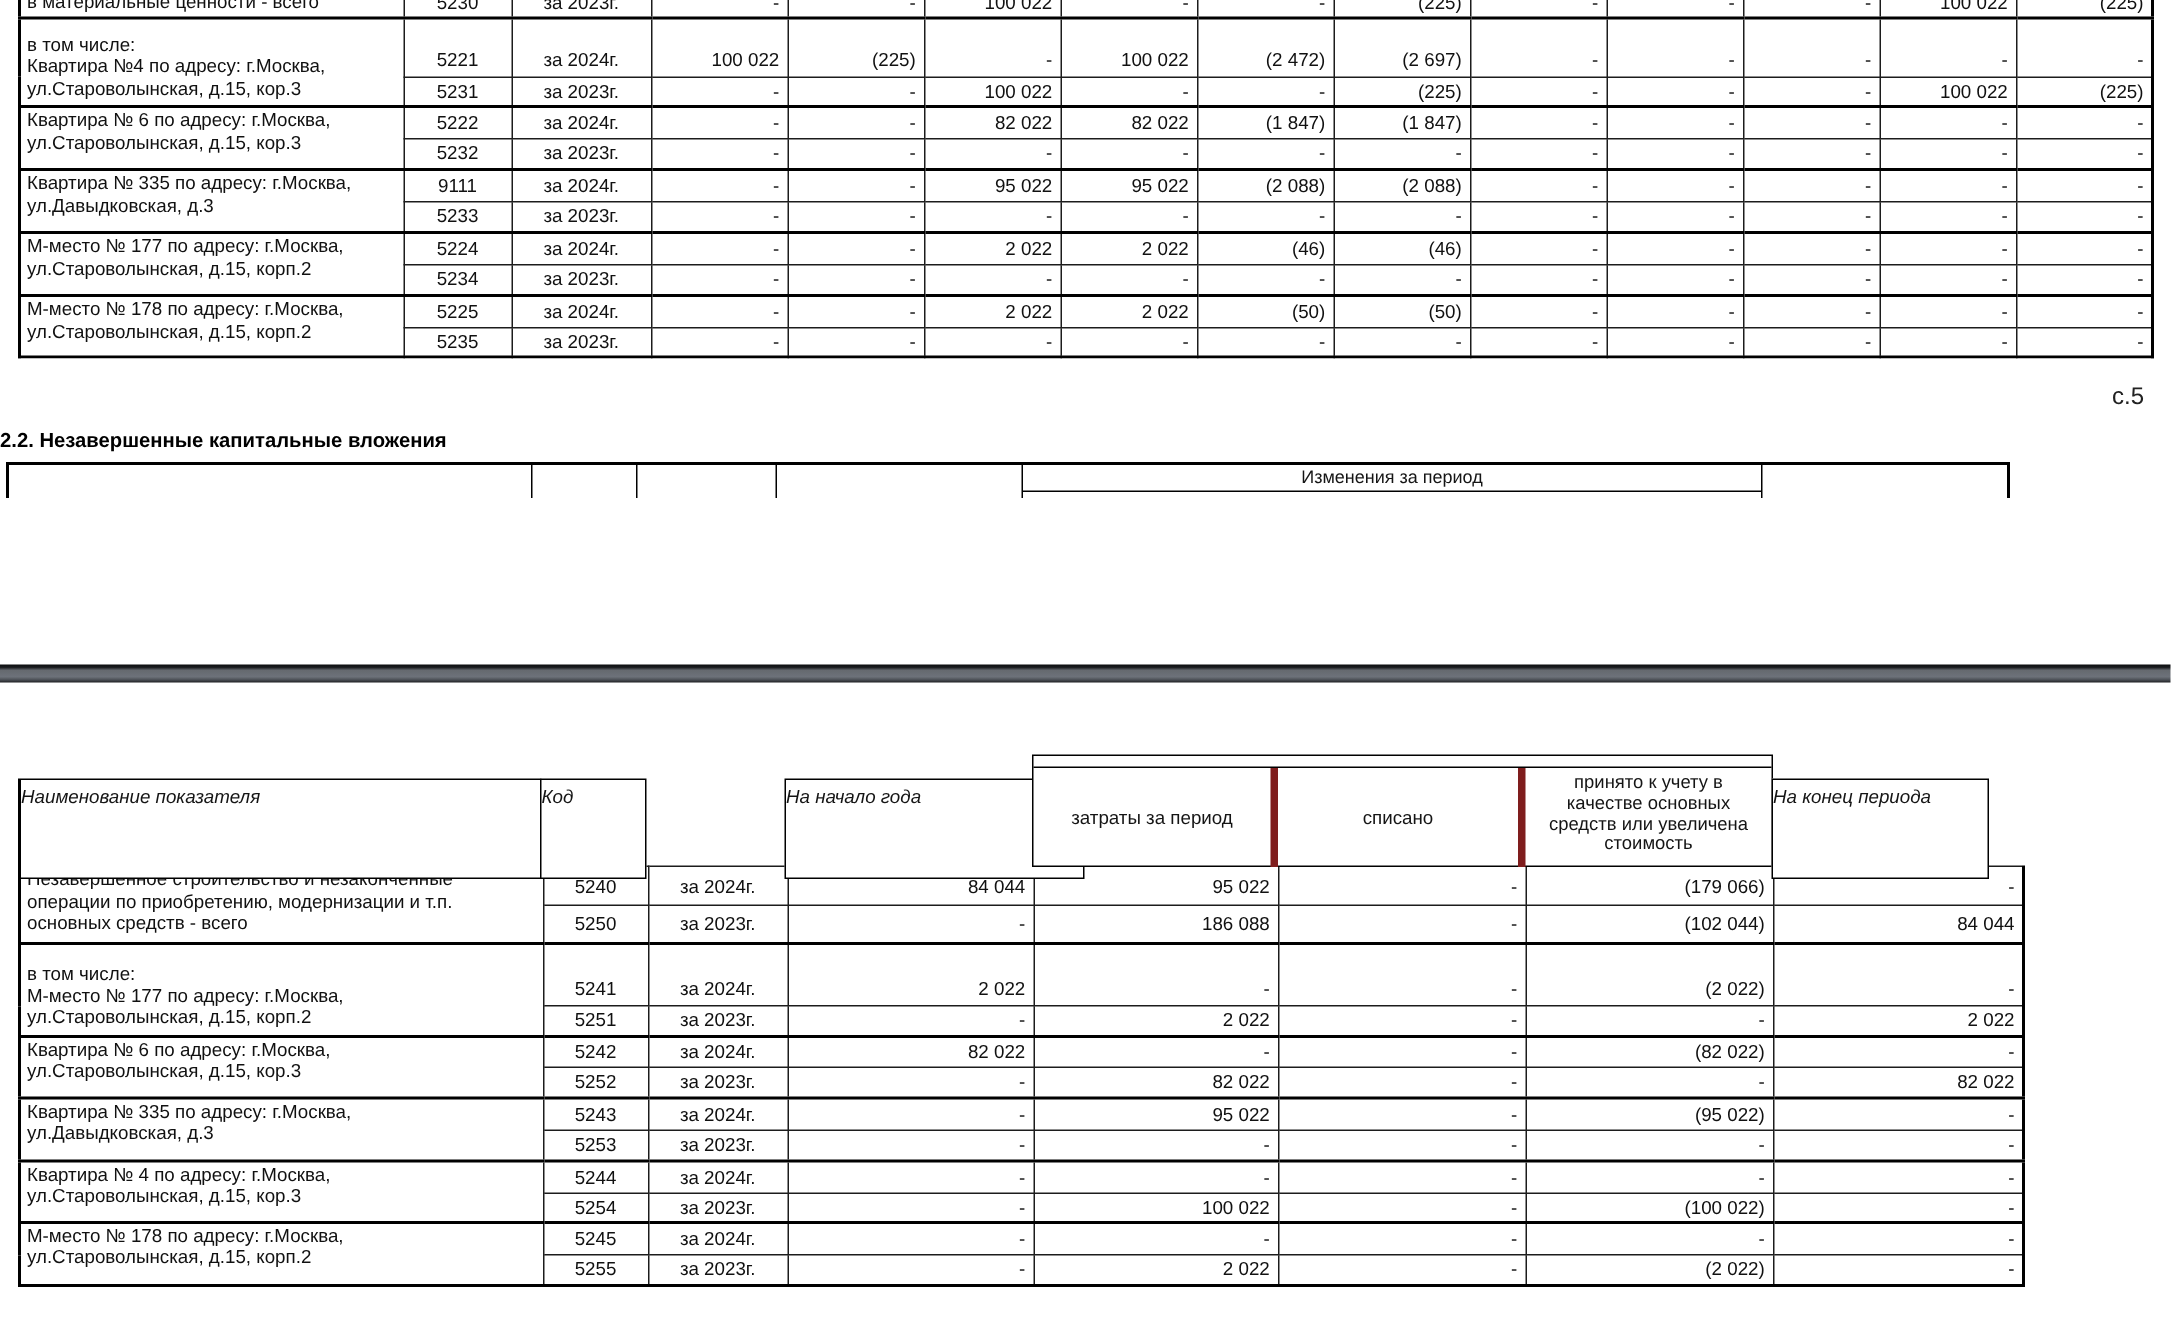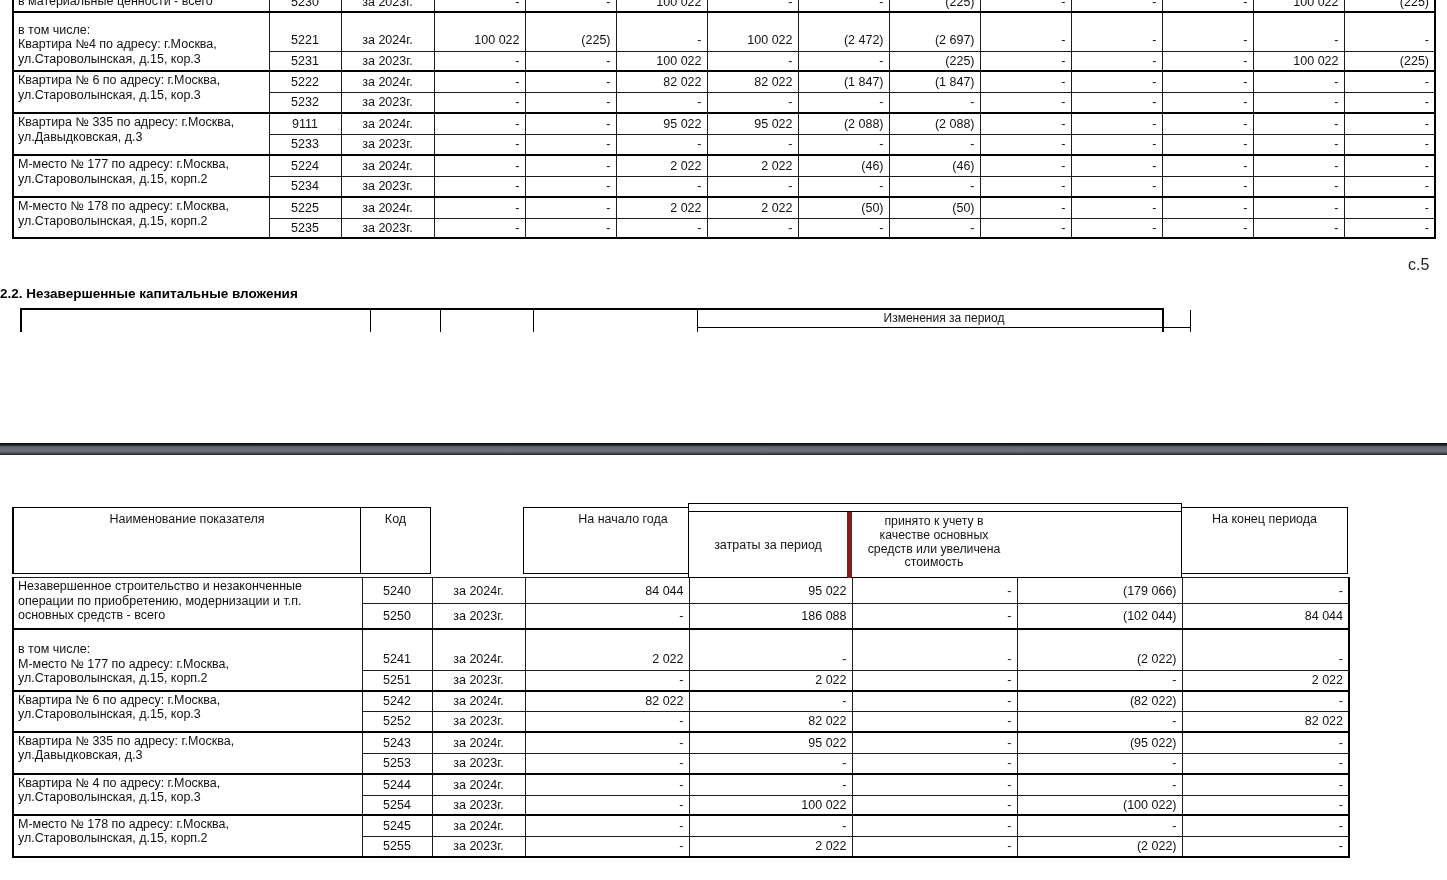--- a/index.html
+++ b/index.html
@@ -28,40 +28,40 @@
   }
   #materials-table{margin-top:-9px;width:1422px;border:2px solid #000}
   
   #page-note{position:absolute;top:256px;left:1408px;font-size:16px;color:#222}
   #section-title{
     position:absolute;top:286px;left:0;width:1291px;
     font-weight:bold;font-size:13.5px;color:#000000;
   }
   
   #cont-table{
-    position:absolute;left:20px;top:308px;width:1144px;height:24px;
+    position:absolute;left:4px;top:308px;width:1336px;height:24px;
     border:2px solid #000;border-bottom:none;display:flex;box-sizing:border-box;align-items:center;
   }
   .cc{border-right:1px solid #000;box-sizing:border-box;height:100%;flex:0 0 auto}
   .cc.last{border-right:none}
   .grp-box{
     height:18px;border-bottom:1px solid #000;box-sizing:border-box;
     text-align:center;font-size:12px;line-height:16px;color:#151515;
   }
   
   #page-break{
     position:absolute;left:0;top:443px;width:1447px;height:12px;
     background:linear-gradient(to bottom,#0c0d0f 0%,#1b1d20 16%,#65696f 32%,#6d727a 68%,#4a4e54 86%,#1d1f22 100%);
   }
   
   #investments-section{position:absolute;left:12px;top:503px;width:1340px}
   #inv-header{position:relative;height:75px}
   .hc{
     position:absolute;box-sizing:border-box;border:1px solid #000;background:#fff;
-    top:4px;height:67px;text-align:center;font-size:12.5px;padding-top:4px;color:#151515;
+    top:16px;height:67px;font-size:12.5px;padding-top:4px;color:#151515;font-style:italic;
   }
   .hc.first{border-left:2px solid #000}
   .hgroup{
     position:absolute;left:676px;top:0;width:494px;height:75px;
     box-sizing:border-box;border:1px solid #000;background:#fff;
   }
   .hstrip{height:8px;border-bottom:1px solid #000;box-sizing:border-box}
   .hcols{display:flex;height:66px}
   .hsub{
     box-sizing:border-box;border-right:5px solid #7f1d1d;flex:0 0 auto;
@@ -293,24 +293,25 @@
 
 <div id="investments-section">
   <div id="inv-header">
     <div class="hc first" style="left:0;width:349px">Наименование показателя</div>
     <div class="hc" style="left:348px;width:71px">Код</div>
     <div class="hc" style="left:511px;width:200px">На начало года</div>
     <div class="hgroup">
       <div class="hstrip"></div>
       <div class="hcols">
         <div class="hsub" style="width:163px">затраты за период</div>
+        <div class="hsub" style="width:165px">списано</div>
         <div class="hsub last multiline" style="width:164px">принято к учету в качестве основных средств или увеличена стоимость</div>
       </div>
     </div>
-    <div class="hc" style="left:1169px;width:167px">На конец периода</div>
+    <div class="hc" style="left:1169px;width:145px">На конец периода</div>
   </div>
   <table id="investments-table">
     <colgroup>
       <col style="width:349px">
         <col style="width:70px">
         <col style="width:93px">
         <col style="width:164px">
       <col style="width:163px">
         <col style="width:165px">
         <col style="width:165px">

